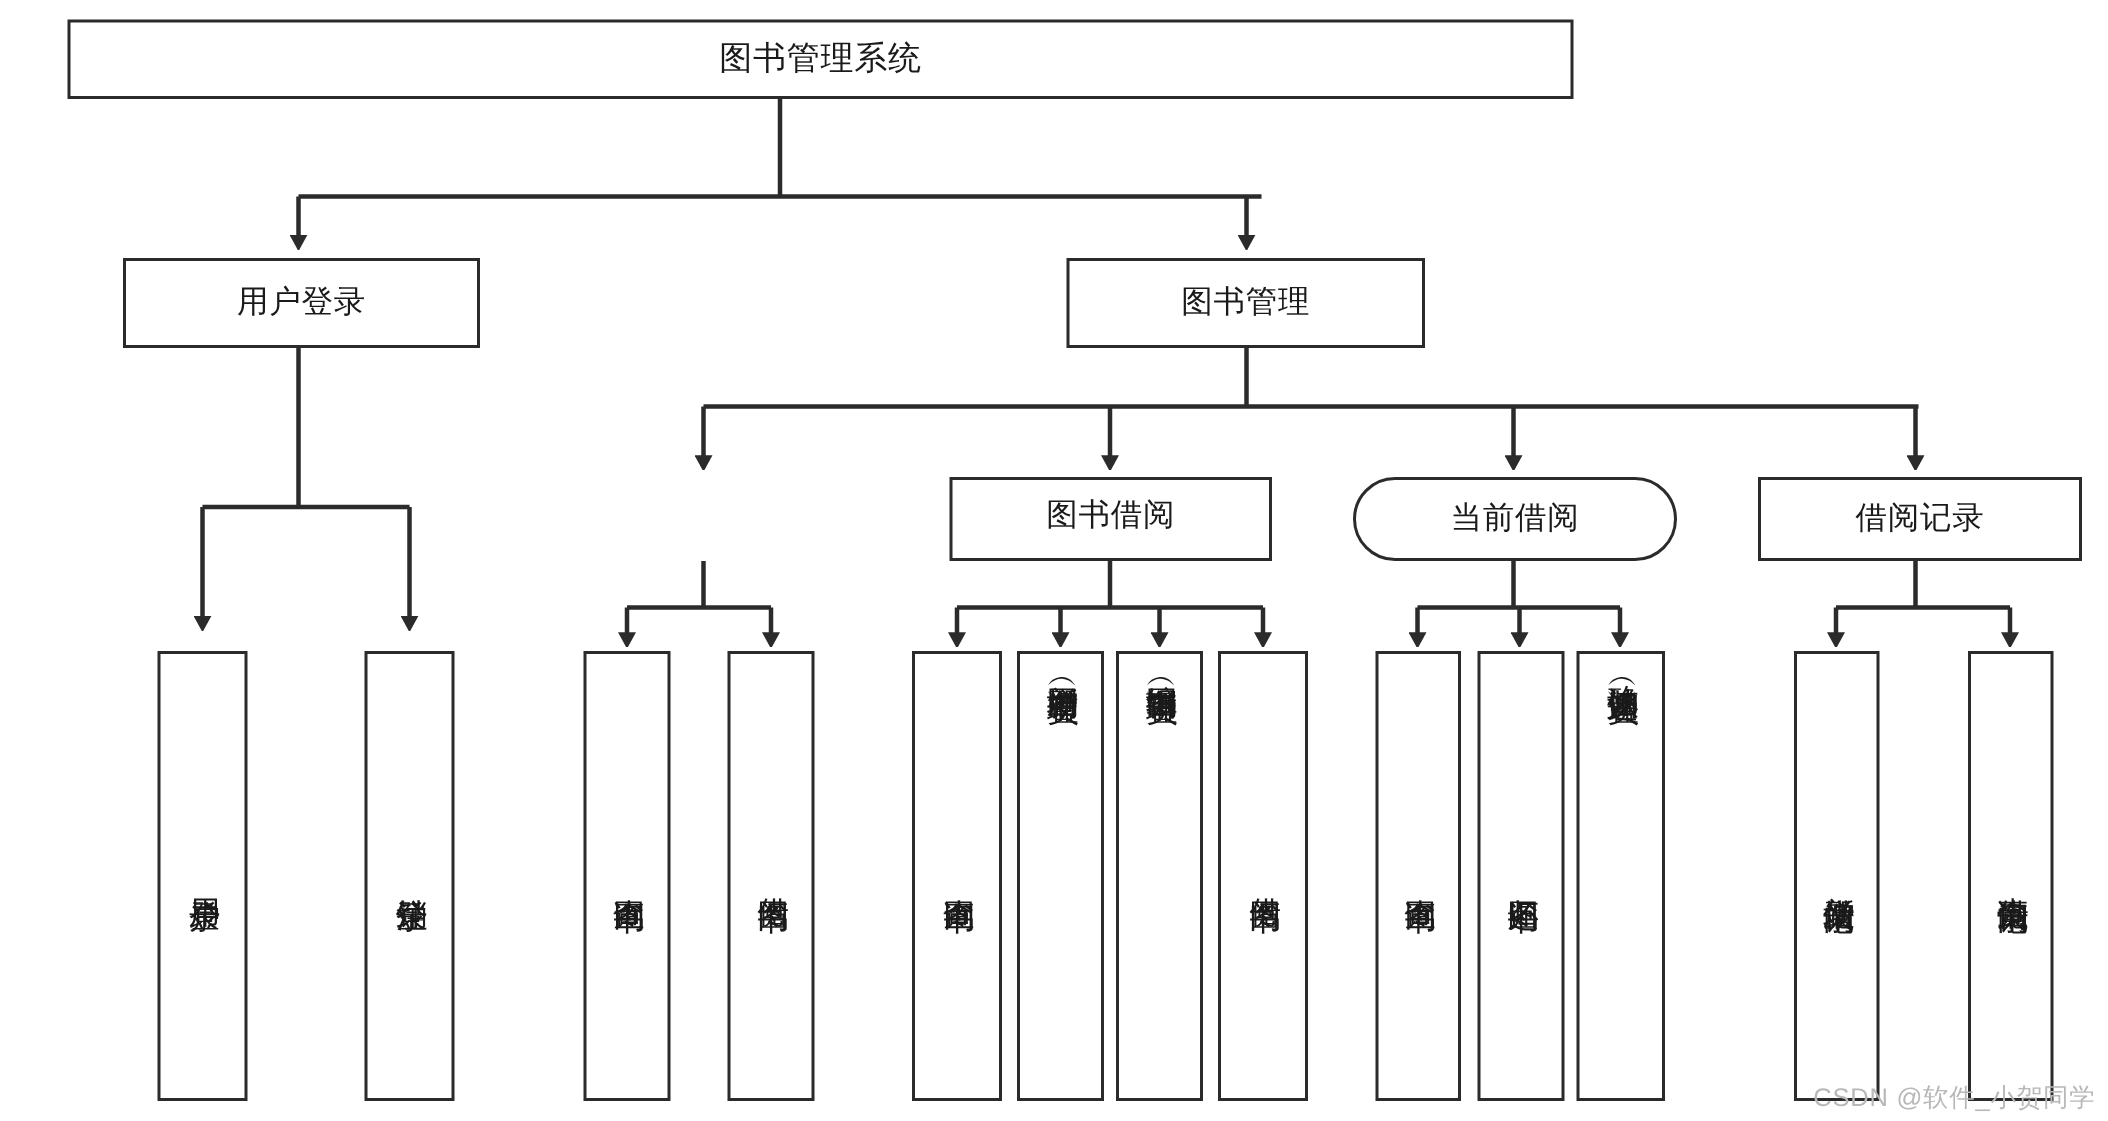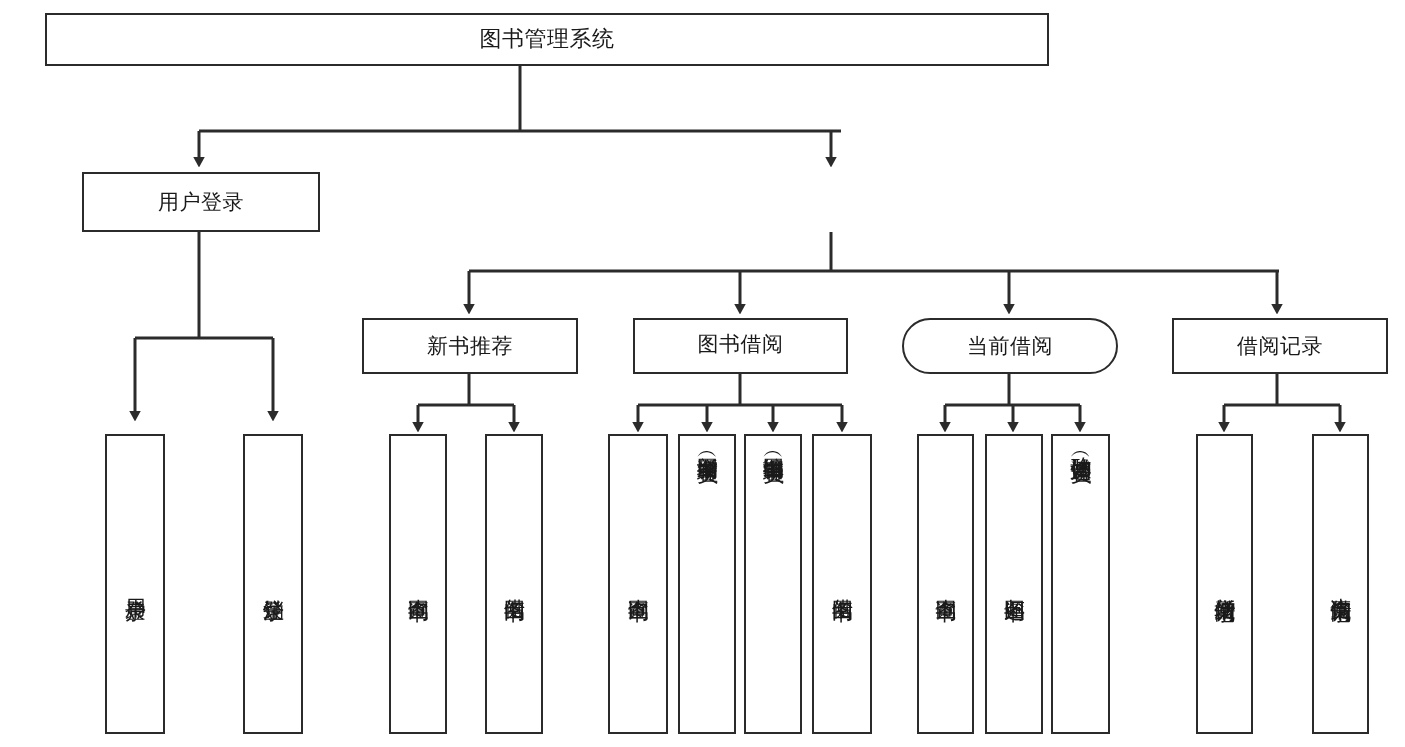--- a/index.html
+++ b/index.html
@@ -134,24 +134,24 @@
   </svg>
 
   <div class="node node-h node-root" style="left:18px; top:13px; width:1004px; height:53px;margin-left:27px;">
     <span>图书管理系统</span>
   </div>
 
   <div class="node node-h" style="left:82px; top:172px; width:238px; height:60px;">
     <span>用户登录</span>
   </div>
 
-
-  <div class="node node-h" style="left:362px; top:318px; width:216px; height:56px;">
-    <span>新书推荐</span>
-  </div>
+  <div class="node node-h" style="left:711px; top:172px; width:239px; height:60px;">
+    <span>图书管理</span>
+  </div>
+
 
   <div class="node node-h" style="left:633px; top:318px; width:215px; height:56px;font-family:Liberation Mono, monospace;">
     <span>图书借阅</span>
   </div>
 
   <div class="node node-h" style="left:902px; top:318px; width:216px; height:56px;border-radius:28px;">
     <span>当前借阅</span>
   </div>
 
   <div class="node node-h" style="left:1172px; top:318px; width:216px; height:56px;text-align:right;">
@@ -203,14 +203,15 @@
   </div>
 
   <div class="node node-v align-center" style="left:1196px; top:434px; width:57px; height:300px;">
     <span class="vlabel">新增借阅记录</span>
   </div>
 
   <div class="node node-v align-center" style="left:1312px; top:434px; width:57px; height:300px;">
     <span class="vlabel">查询借阅记录</span>
   </div>
 
+  <div id="watermark">CSDN @软件_小贺同学</div>
 
 </div>
 
 </body></html>

